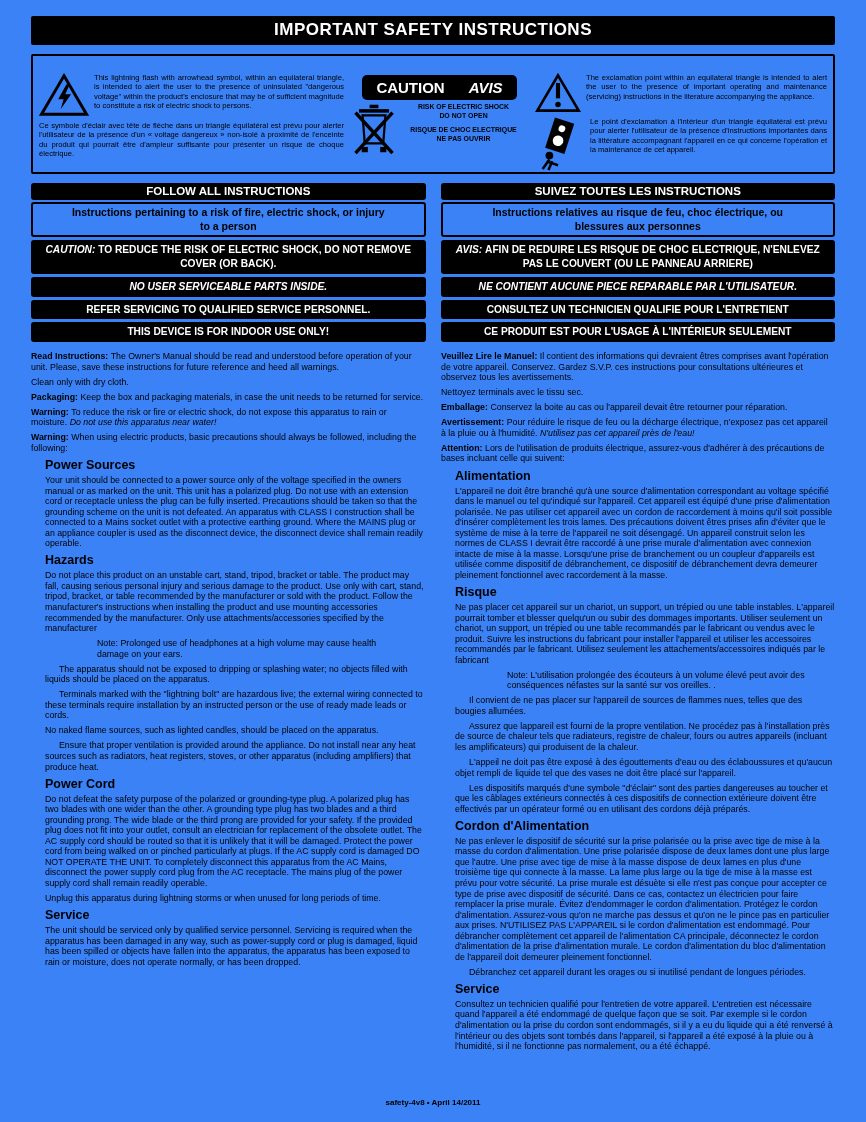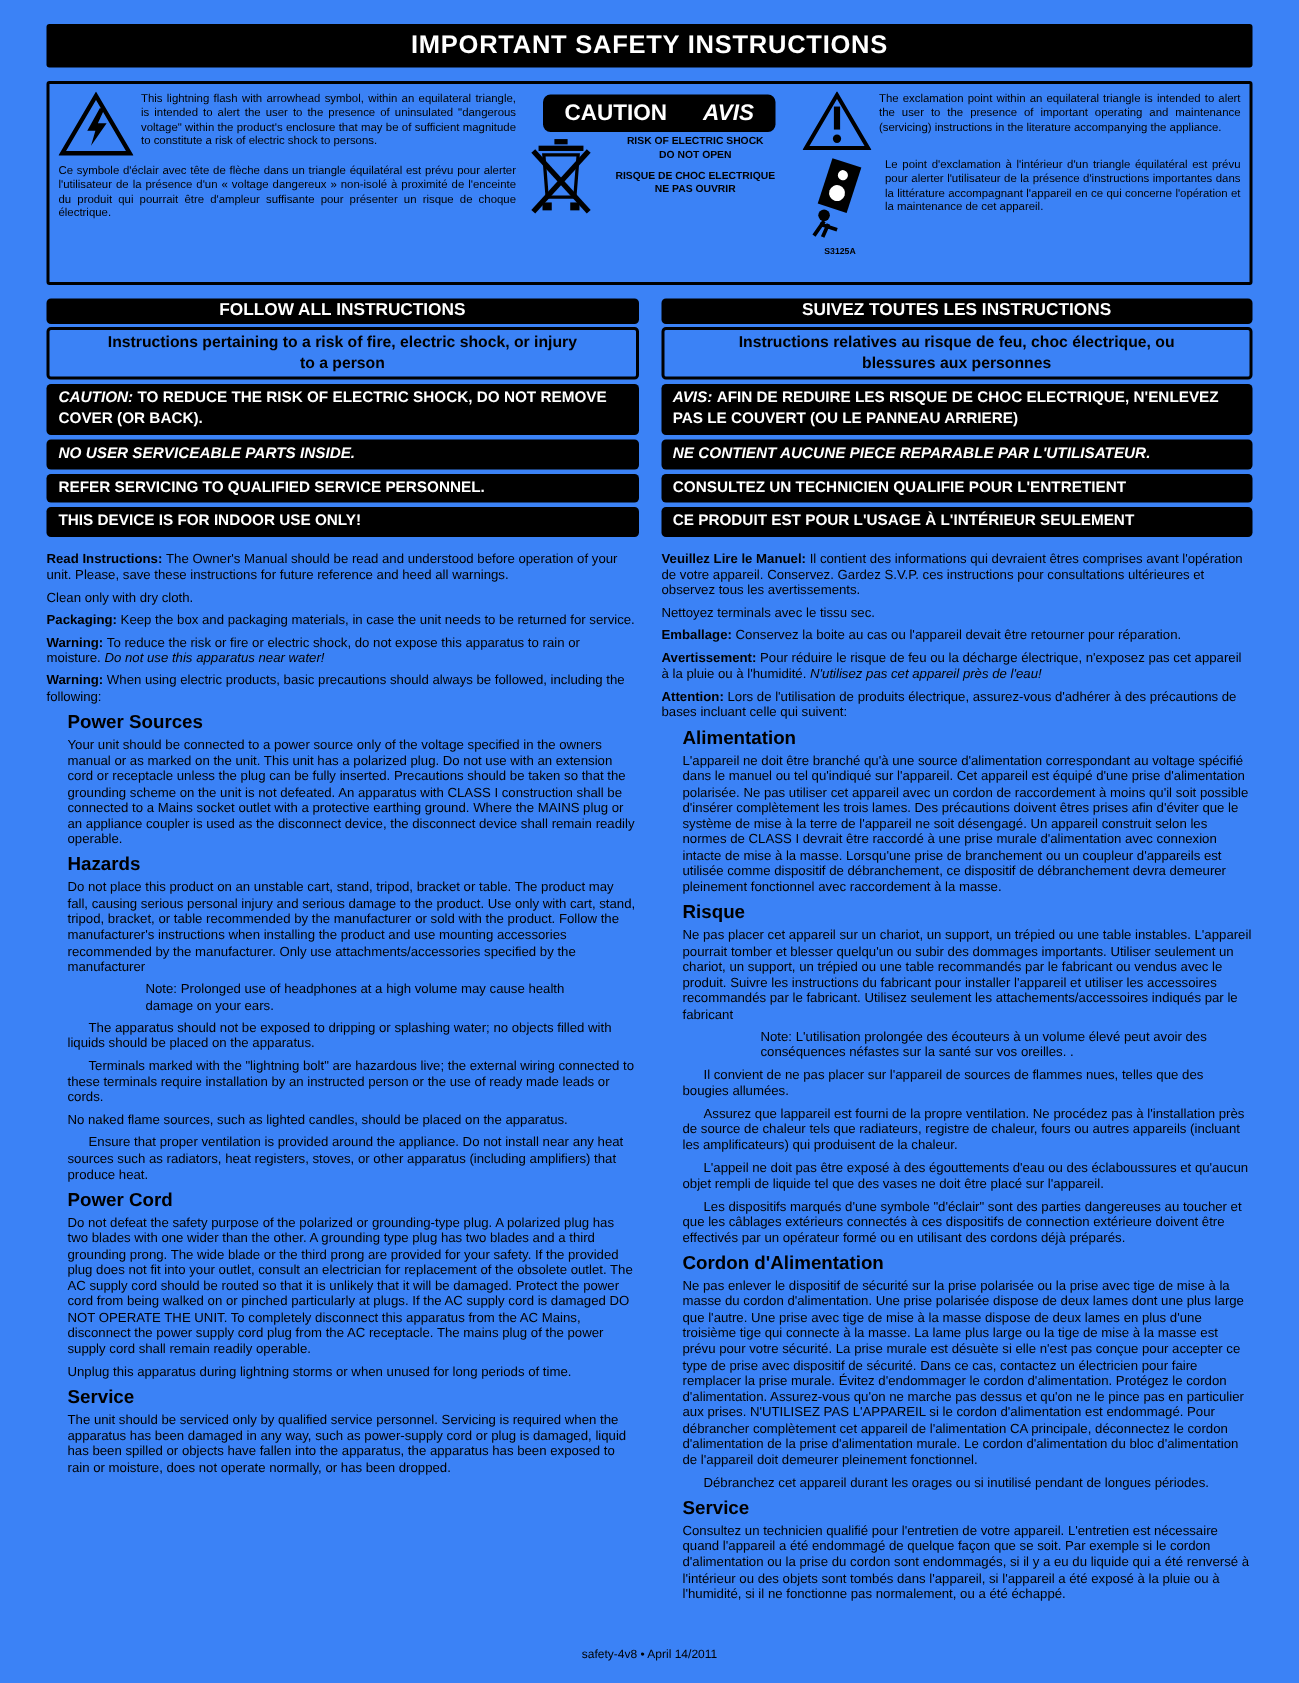--- a/index.html
+++ b/index.html
@@ -10,21 +10,21 @@
   .title-banner {
     margin: 16px 31px 9px 31px;
     background: #000; color: #fff;
     font-weight: bold; font-size: 17px; letter-spacing: .5px;
     text-align: center; padding: 4px 0 5px 0; border-radius: 2px;
   }
 
   
   .warning-panel {
     margin: 0 31px; border: 2.5px solid #000; border-radius: 2px;
-    padding: 5px 6px; display: flex; gap: 8px; height: 136px; overflow: hidden;
+    padding: 17px 6px; display: flex; gap: 8px; height: 120px; overflow: hidden;
   }
   .wp-left  { width: 305px; flex: none; }
   .wp-center{ width: 175px; flex: none; }
   .wp-right { flex: 1; }
   .wp-row { display: flex; gap: 5px; align-items: flex-start; }
   .tiny { font-size: 7.6px; line-height: 1.22; text-align: justify; }
   .fr-block { margin-top: 4px; }
   .tri-icon svg { display: block; }
 
   .caution-box {
@@ -46,40 +46,40 @@
     background: #000; color: #fff; font-weight: bold; font-size: 11.5px;
     text-align: center; padding: 2px 0 3px 0; border-radius: 3px;
   }
   .sub-box {
     border: 2px solid #000; border-radius: 3px; margin-top: 2px;
     text-align: center; font-weight: bold; font-size: 10.5px;
     padding: 2px 34px; line-height: 1.3;
   }
   .bbox {
     background: #000; color: #fff; font-weight: bold; font-size: 10.2px;
-    text-align: left; padding: 3px 8px; margin-top: 3px; border-radius: 3px;
+    text-align: center; padding: 3px 8px; margin-top: 3px; border-radius: 3px;
     line-height: 1.35;
   }
   .bbox em { font-style: italic; }
   .bbox .it { font-style: italic; }
 
   
   .body-row { margin: 9px 31px 0 31px; display: flex; gap: 16px; }
   .body-col { flex: 1; font-size: 8.8px; line-height: 1.2; }
   .body-col p { margin: 0 0 4.5px 0; }
   .body-col p.sect { margin-left: 14px; }
   .body-col p.ti { text-indent: 14px; }
   .body-col p.note { margin-left: 66px; margin-right: 30px; }
   .body-col h3 { font-size: 12.5px; font-weight: bold; margin: 4px 0 2px 14px; }
   .body-col strong { font-weight: bold; }
   .body-col em { font-style: italic; }
 
   .footer {
     position: absolute; bottom: 15px; left: 0; right: 0;
-    text-align: center; font-size: 8px; font-weight: normal;
+    text-align: center; font-size: 8px; font-weight: bold;
   }
 </style>
 </head>
 <body>
 
 <div class="page">
 
   <div class="title-banner">IMPORTANT SAFETY INSTRUCTIONS</div>
 
   <div class="warning-panel">

